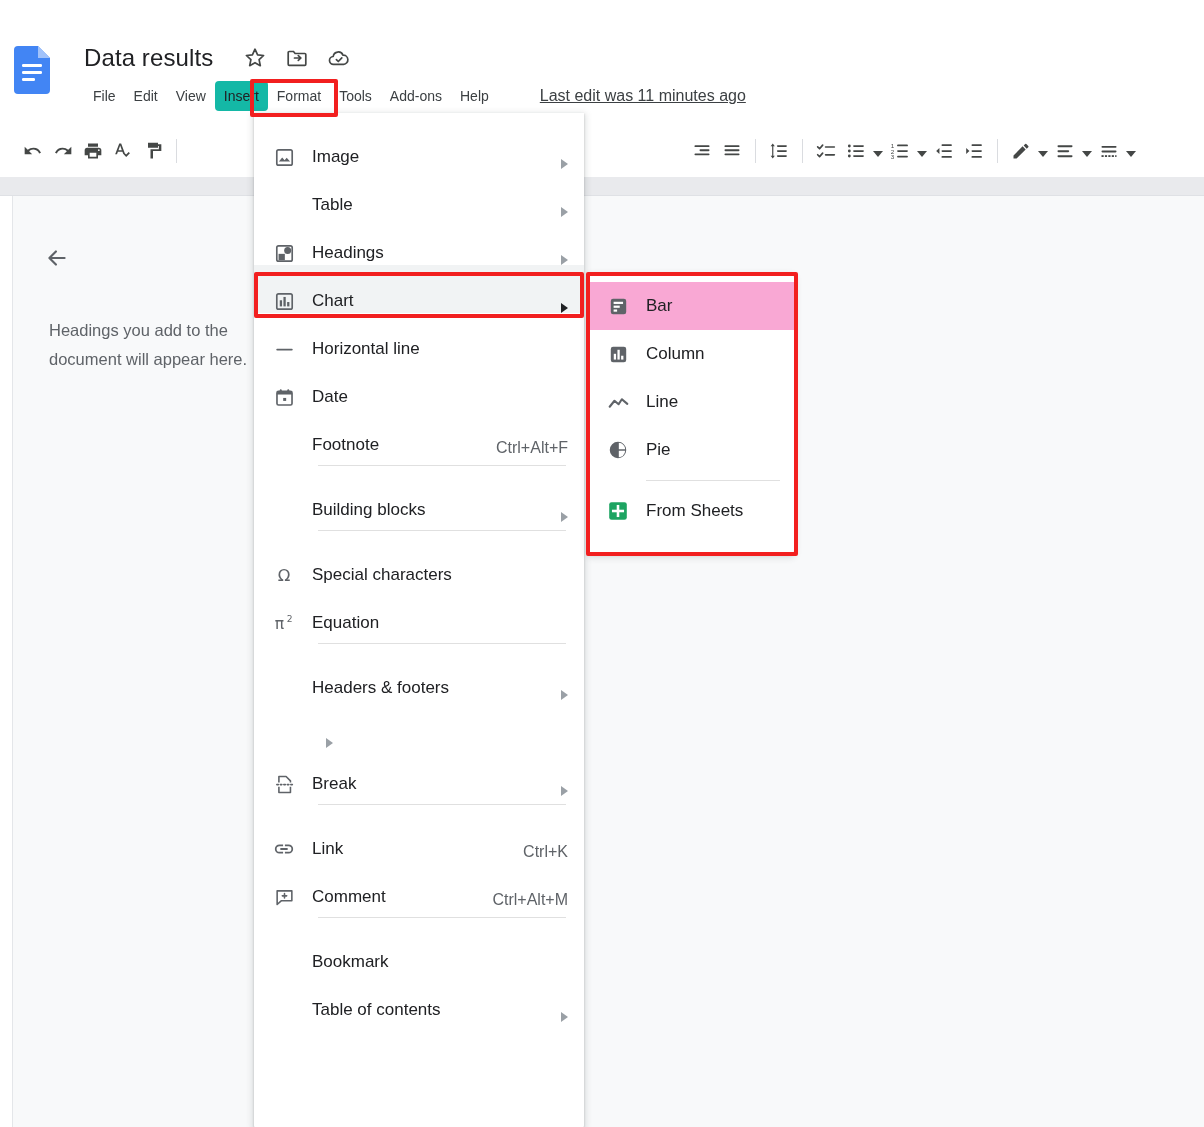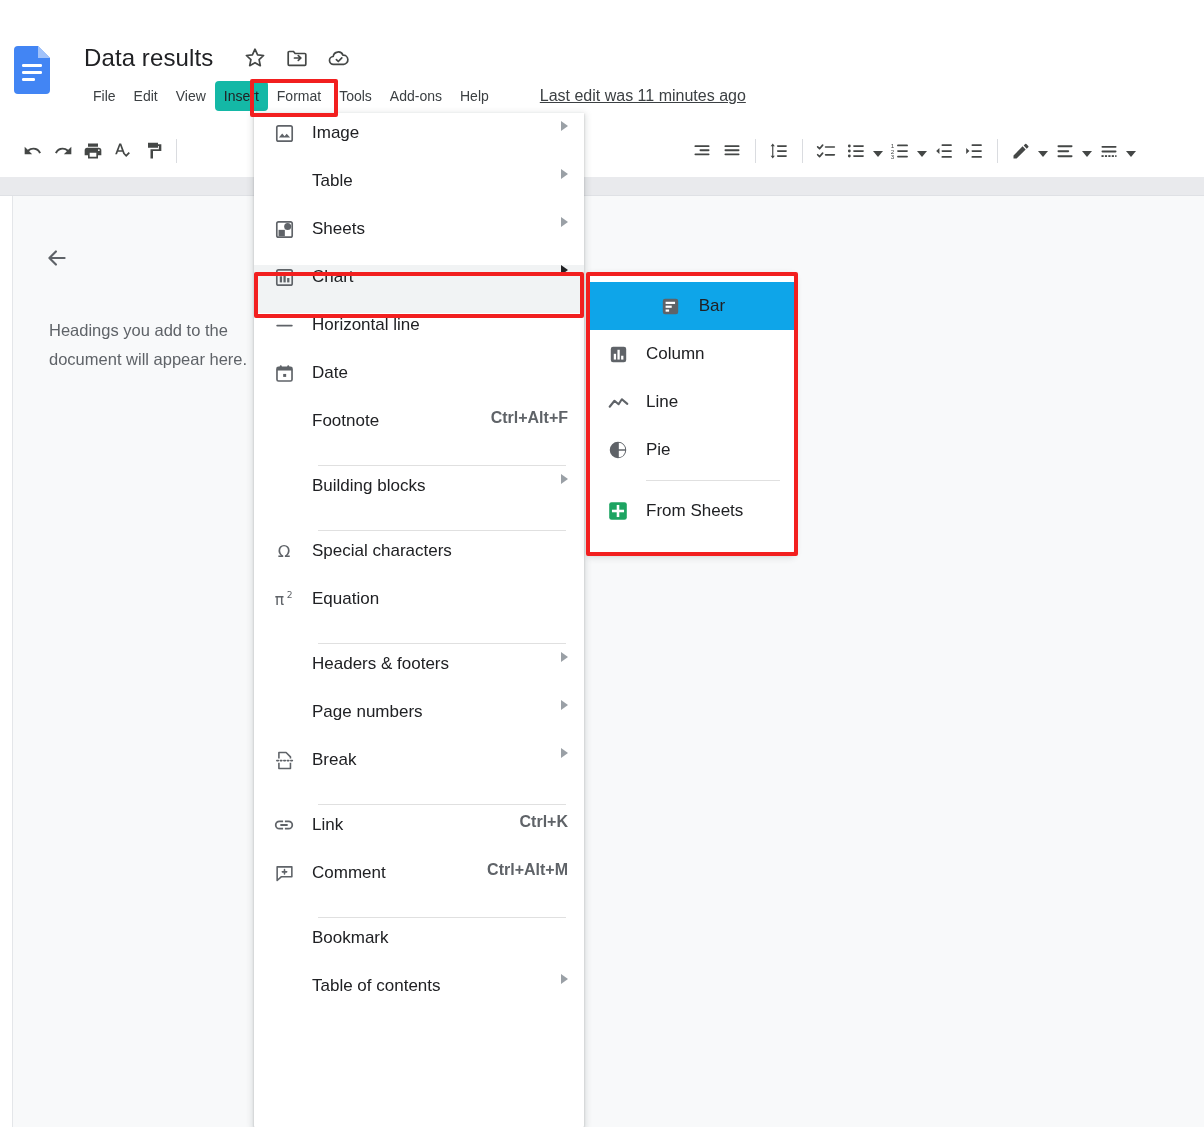--- a/index.html
+++ b/index.html
@@ -86,31 +86,31 @@
   }
 
   
   .menu-panel {
     position: absolute; left: 254px; top: 89px; width: 330px; height: 1016px;
     background: #ffffff; border-radius: 0 0 4px 4px;
     box-shadow: 0 2px 6px 2px rgba(60,64,67,.15), 0 1px 2px 0 rgba(60,64,67,.3);
     padding-top: 8px;
   }
   .mi {
-    position: relative; display: flex; align-items: flex-start; height: 48px;
+    position: relative; display: flex; align-items: flex-end; height: 48px;
     padding: 0 16px 0 18px; cursor: pointer; font-size: 17px; color: #202124;
   }
   .mi.sel { background: #f1f3f4; }
   .mi-icon {
     width: 24px; height: 24px; margin-right: 16px; flex: 0 0 24px;
     display: flex; align-items: center; justify-content: center; color: #5f6368;
   }
   .mi-icon.empty { }
   .mi-label { flex: 1; line-height: 24px; white-space: nowrap; }
-  .mi-accel { font-size: 16px; color: #5f6368; margin-left: 16px; white-space: nowrap; font-weight: bold; }
+  .mi-accel { font-size: 16px; color: #5f6368; margin-left: 16px; white-space: nowrap; }
   .mi-arrow {
     width: 0; height: 0; margin-left: 14px;
     border-top: 5.5px solid transparent; border-bottom: 5.5px solid transparent;
     border-left: 7px solid #9aa0a6;
   }
   .mi.sel .mi-arrow { border-left-color: #202124; }
   .mi-badge {
     background: #1a73e8; color: #ffffff; font-size: 14px; font-weight: bold;
     border-radius: 11px; padding: 3px 12px; line-height: 17px; letter-spacing: .2px;
   }
@@ -122,21 +122,21 @@
   .submenu {
     position: absolute; left: 588px; top: 250px; width: 206px; height: 280px;
     background: #ffffff; border-radius: 4px;
     box-shadow: 0 2px 6px 2px rgba(60,64,67,.15), 0 1px 2px 0 rgba(60,64,67,.3);
     padding: 8px 0;
   }
   .smi {
     display: flex; align-items: center; height: 48px; padding: 0 16px 0 18px;
     cursor: pointer; font-size: 17px; color: #202124;
   }
-  .smi.sel { background: #0ea5e9; justify-content: center; }
+  .smi.sel { background: #f9a8d4; }
   .smi-icon {
     width: 24px; height: 24px; margin-right: 16px; flex: 0 0 24px;
     display: flex; align-items: center; justify-content: center; color: #5f6368;
   }
   .smi-label { line-height: 24px; white-space: nowrap; }
   .smi-sep { height: 1px; background: #e0e0e0; margin: 6px 14px 6px 58px; }
 
   
   .anno {
     position: absolute; border: 4px solid #f21f1f; border-radius: 2px;
@@ -384,21 +384,21 @@
     </div>
 
     <div class="mi">
       <span class="mi-icon">
         <svg width="21" height="21" viewBox="0 0 24 24">
           <rect x="3.2" y="3.2" width="17.6" height="17.6" rx="2" fill="none" stroke="#5f6368" stroke-width="1.9"></rect>
           <path d="M5.2 12.4h7.2v7.2H5.2z" fill="#5f6368"></path>
           <circle cx="15.6" cy="8.6" r="4" fill="#5f6368"></circle>
         </svg>
       </span>
-      <span class="mi-label">Sheets</span>
+      <span class="mi-label">Headings</span>
       <span class="mi-arrow"></span>
     </div>
 
     <div class="mi sel">
       <span class="mi-icon">
         <svg width="21" height="21" viewBox="0 0 24 24">
           <rect x="3.2" y="3.2" width="17.6" height="17.6" rx="2" fill="none" stroke="#5f6368" stroke-width="1.9"></rect>
           <rect x="6.6" y="10.6" width="2.6" height="7" fill="#5f6368"></rect>
           <rect x="10.8" y="6.8" width="2.6" height="10.8" fill="#5f6368"></rect>
           <rect x="15" y="12.6" width="2.6" height="5" fill="#5f6368"></rect>
@@ -469,21 +469,20 @@
 
 
     <div class="mi">
       <span class="mi-icon empty"></span>
       <span class="mi-label">Headers &amp; footers</span>
       <span class="mi-arrow"></span>
     </div>
 
     <div class="mi">
       <span class="mi-icon empty"></span>
-      <span class="mi-label">Page numbers</span>
       <span class="mi-arrow"></span>
     </div>
 
     <div class="mi">
       <span class="mi-icon">
         <svg width="21" height="21" viewBox="0 0 24 24" fill="none" stroke="#5f6368" stroke-width="1.8">
           <path d="M5.6 9.6V2.8h8.2l5 5v1.8" stroke-linejoin="round"></path>
           <path d="M5.6 14.6v6.6h13.2v-6.6" stroke-linejoin="round"></path>
           <path d="M3.2 12.1h1.8M7.2 12.1H9M11.2 12.1H13M15.2 12.1H17M19.2 12.1H21" stroke-linecap="round"></path>
         </svg>

